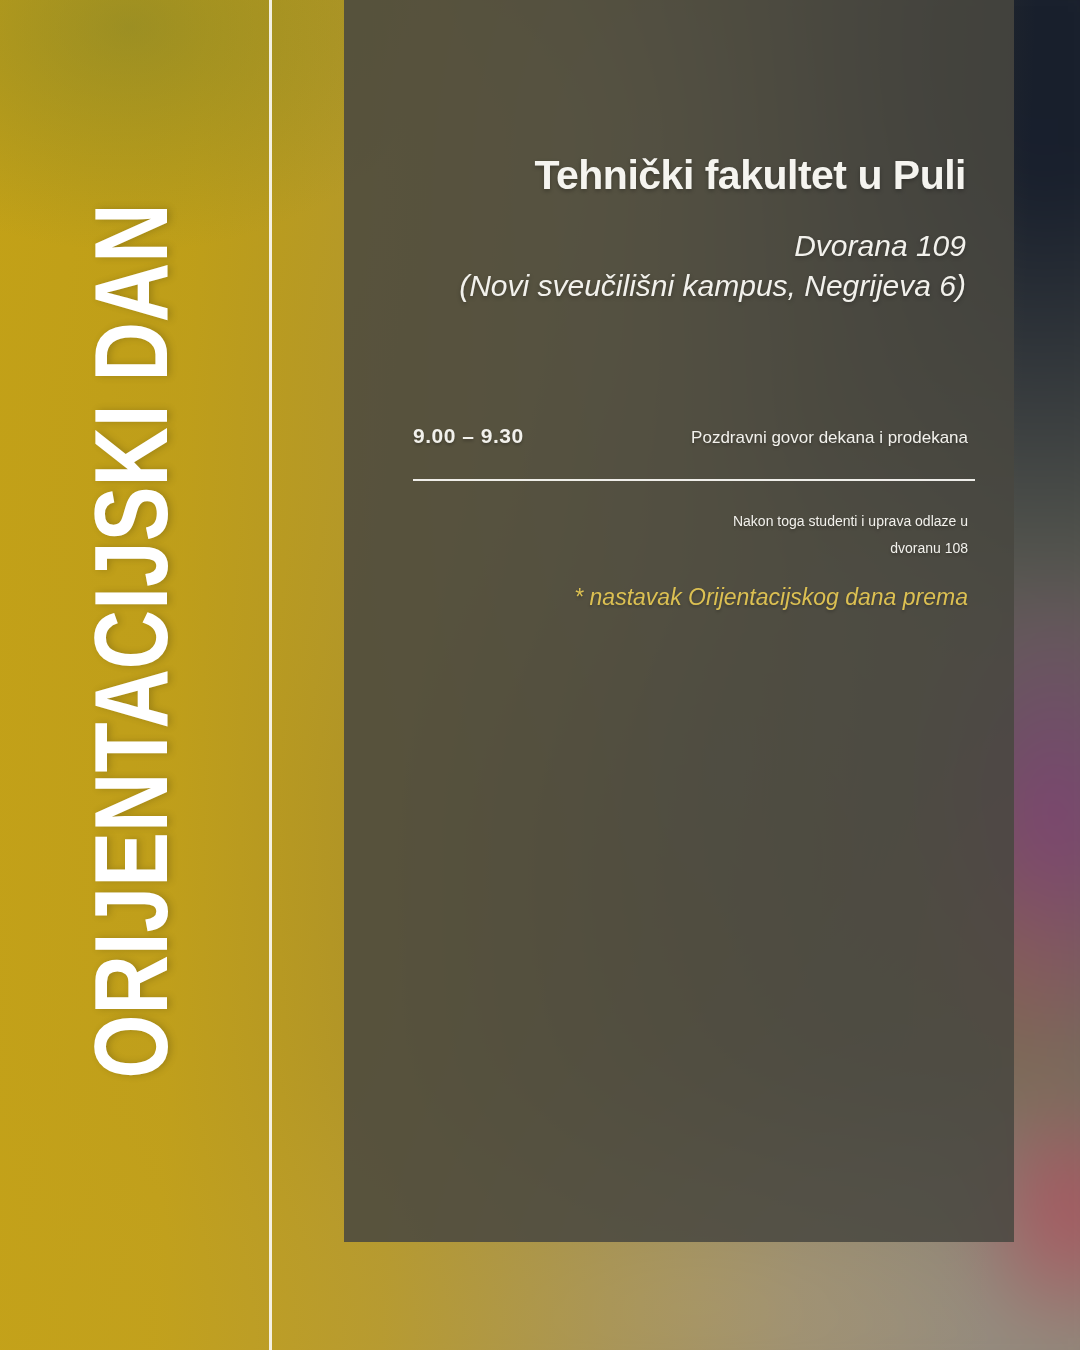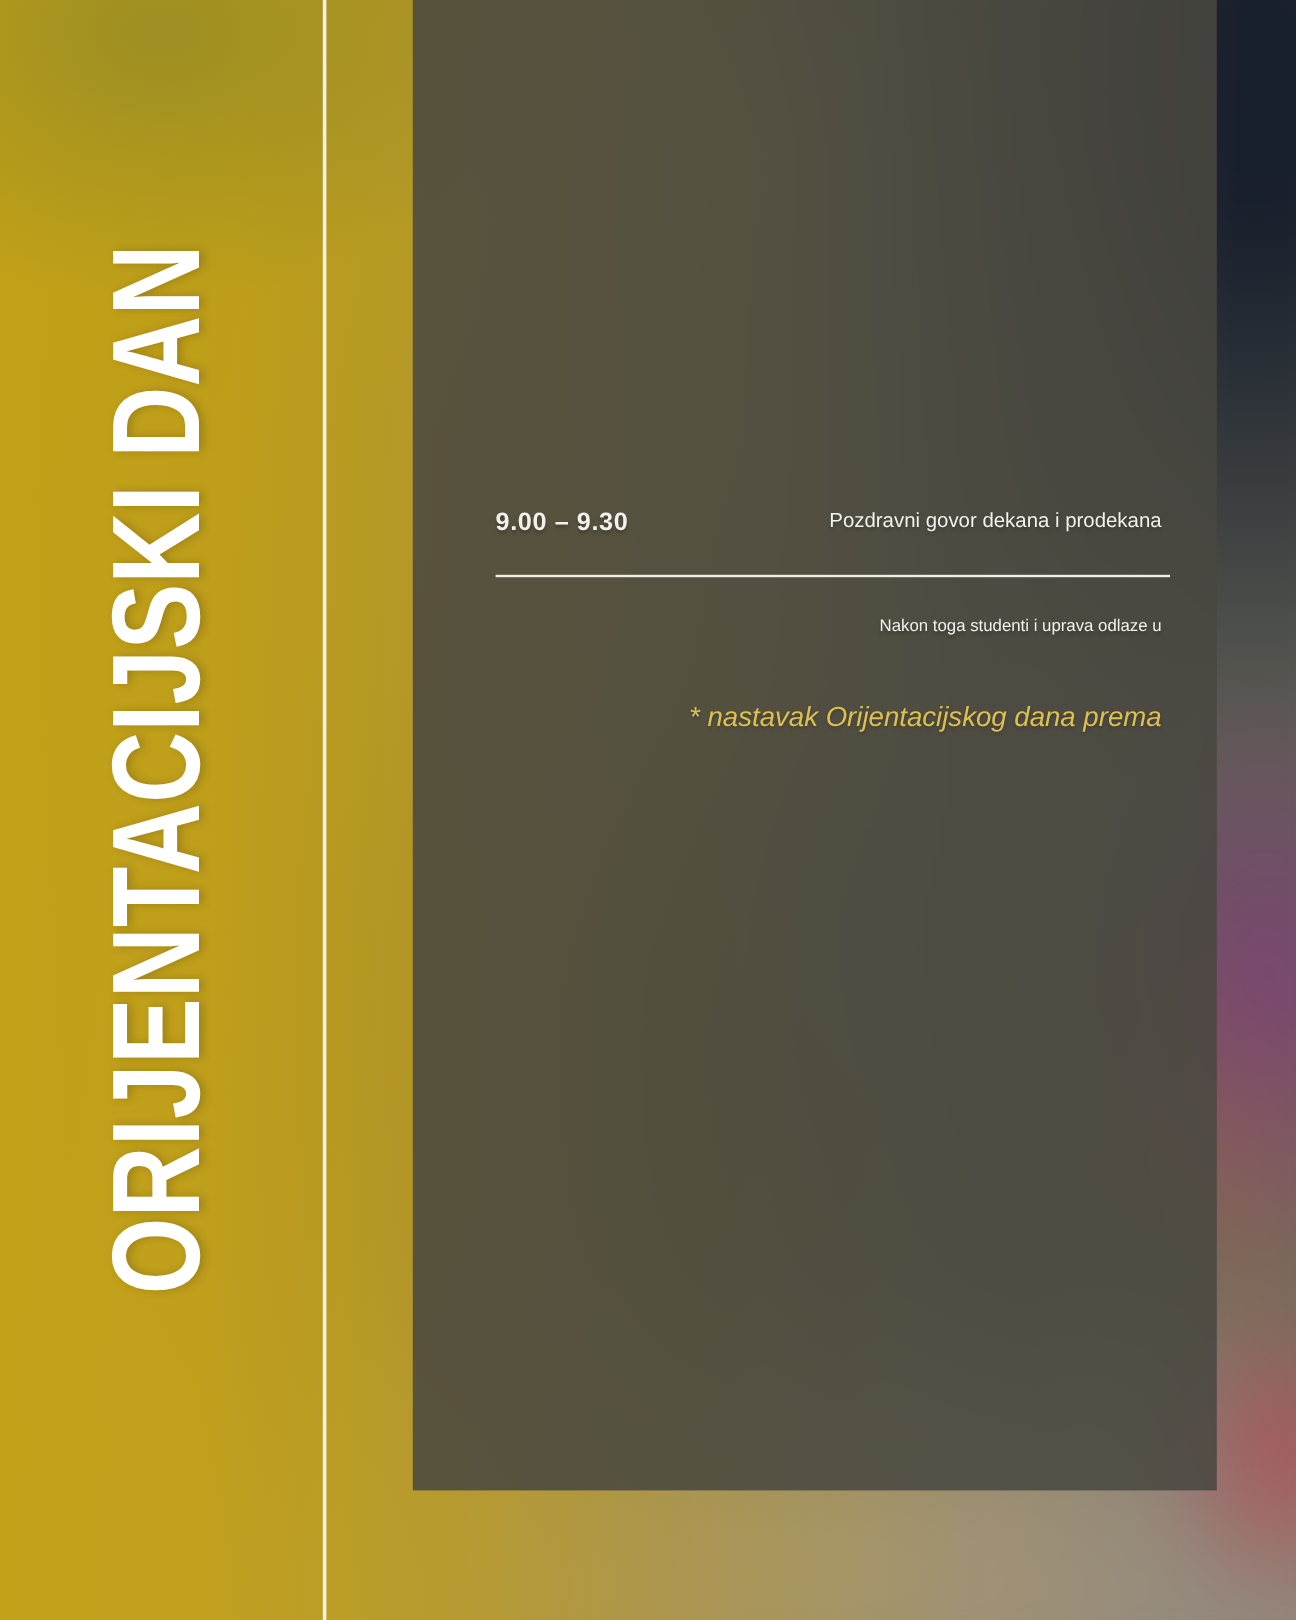--- a/index.html
+++ b/index.html
@@ -112,21 +112,21 @@
     white-space: nowrap;
     text-shadow: 0 2px 4px rgba(0,0,0,0.25);
   }
   .schedule-row {
     position: absolute;
     top: 424px;
     left: 69px;
     right: 46px;
     display: flex;
     justify-content: space-between;
-    align-items: flex-start;
+    align-items: flex-end;
     color: #f2f1ec;
     text-shadow: 0 2px 3px rgba(0,0,0,0.25);
   }
   .schedule-time {
     font-size: 21px;
     font-weight: bold;
     letter-spacing: 0.5px;
     white-space: nowrap;
   }
   .schedule-activity {
@@ -171,31 +171,37 @@
   <div class="bg-photo"></div>
 
   <div class="bg-gold"></div>
 
   <div class="v-line"></div>
 
   <div class="vertical-title">ORIJENTACIJSKI DAN</div>
 
   <div class="panel">
 
-
+    <div class="panel-title">Tehnički fakultet u Puli</div>
+
+    <div class="venue">
+      <div>Dvorana 109</div>
+      <div>(Novi sveučilišni kampus, Negrijeva 6)</div>
+    </div>
 
     <div class="schedule-row">
       <span class="schedule-time">9.00 – 9.30</span>
       <span class="schedule-activity">Pozdravni govor dekana i prodekana</span>
     </div>
 
     <div class="schedule-divider"></div>
 
     <div class="after-note">
       <div>Nakon toga studenti i uprava odlaze u</div>
+      <div>dvoranu 108</div>
     </div>
 
     <div class="footnote">
       <div>* nastavak Orijentacijskog dana prema</div>
     </div>
 
   </div>
 
 </div>
 

